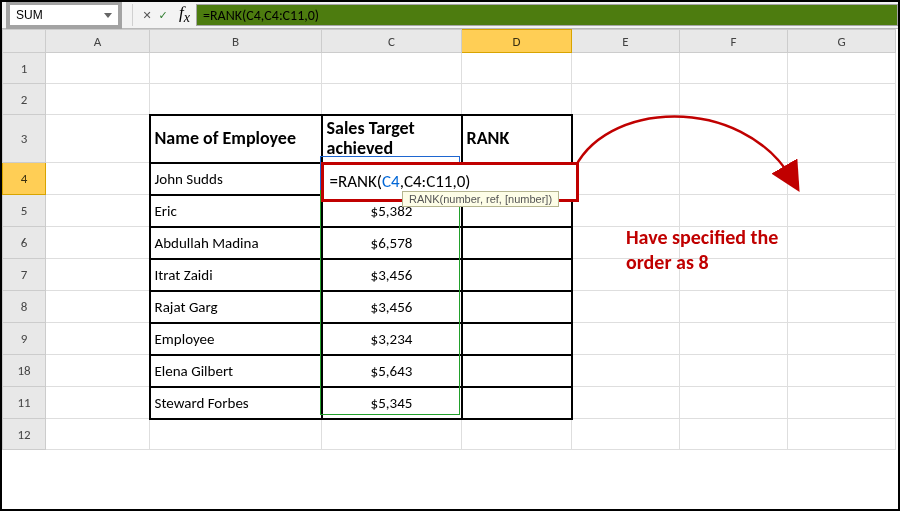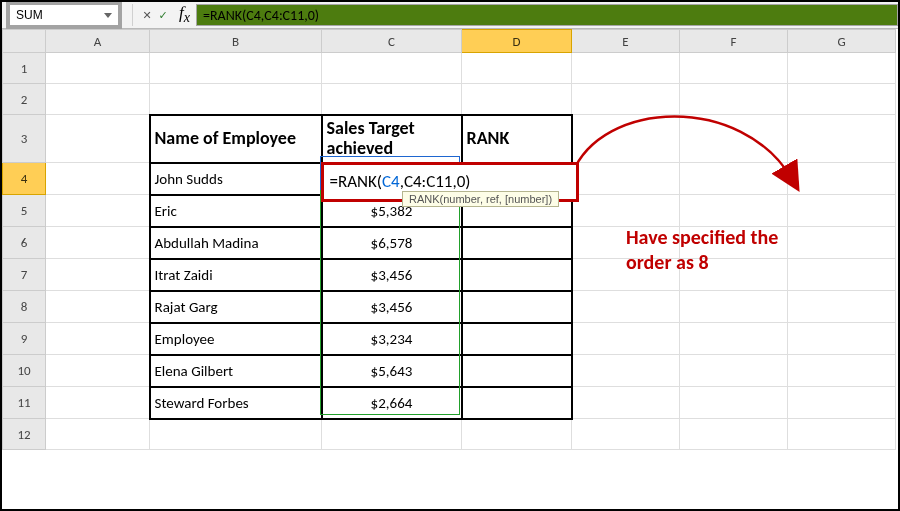--- a/index.html
+++ b/index.html
@@ -190,34 +190,34 @@
         <th class="row-hdr">9</th>
         <td class="cell"></td>
         <td class="cell db-l db-v db-m">Employee</td>
         <td class="cell center db-v db-m">$3,234</td>
         <td class="cell db-r db-m"></td>
         <td class="cell"></td>
         <td class="cell"></td>
         <td class="cell"></td>
       </tr>
       <tr>
-        <th class="row-hdr">10</th>
+        <th class="row-hdr">18</th>
         <td class="cell"></td>
         <td class="cell db-l db-v db-m">Elena Gilbert</td>
         <td class="cell center db-v db-m">$5,643</td>
         <td class="cell db-r db-m"></td>
         <td class="cell"></td>
         <td class="cell"></td>
         <td class="cell"></td>
       </tr>
       <tr>
         <th class="row-hdr">11</th>
         <td class="cell"></td>
         <td class="cell db-l db-v db-b">Steward Forbes</td>
-        <td class="cell center db-v db-b">$2,664</td>
+        <td class="cell center db-v db-b">$5,345</td>
         <td class="cell db-r db-b"></td>
         <td class="cell"></td>
         <td class="cell"></td>
         <td class="cell"></td>
       </tr>
       <tr class="h28">
         <th class="row-hdr">12</th>
         <td class="cell"></td>
         <td class="cell"></td>
         <td class="cell"></td>

